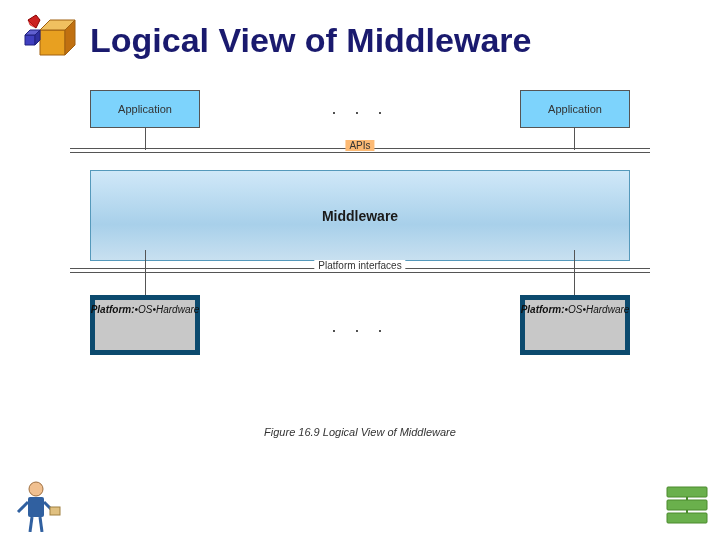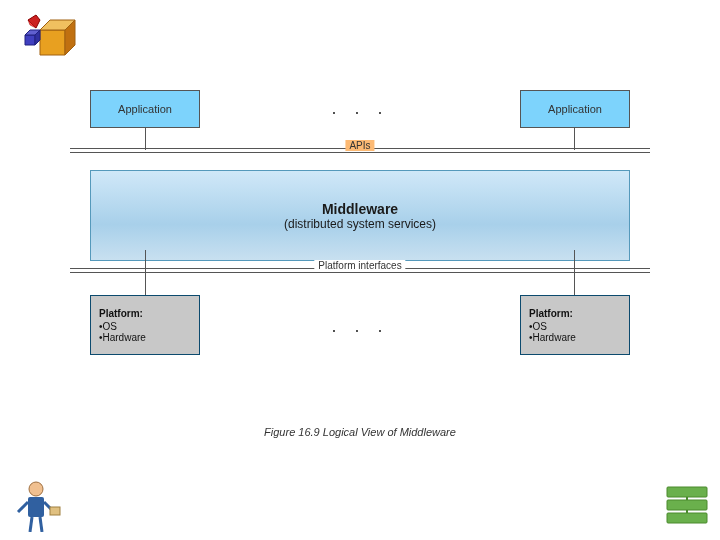--- a/index.html
+++ b/index.html
@@ -158,28 +158,29 @@
       background: white;
       padding: 0 4px;
       white-space: nowrap;
     }
 
     
     .platform-box-left, .platform-box-right {
       position: absolute;
       width: 110px;
       height: 60px;
-      border: 1px solid #0c4a6e;
+      border: 5px solid #0c4a6e;
       background: #c8c8c8;
       display: flex;
-      flex-direction: column;
+      flex-direction: row;
       justify-content: center;
       padding: 4px 8px;
       font-size: 10px;
       color: #111;
+      font-style: italic;
     }
 
     .platform-box-left {
       left: 20px;
       top: 215px;
     }
 
     .platform-box-right {
       right: 20px;
       top: 215px;
@@ -286,20 +287,21 @@
         <polygon points="45,20 55,10 55,35 45,45" fill="#c07010" stroke="#a06010" stroke-width="1"></polygon>
 
         <polygon points="5,25 15,25 15,35 5,35" fill="#4040c0" stroke="#202080" stroke-width="1"></polygon>
         <polygon points="5,25 10,20 20,20 15,25" fill="#6060d0" stroke="#202080" stroke-width="1"></polygon>
         <polygon points="15,25 20,20 20,30 15,35" fill="#3030a0" stroke="#202080" stroke-width="1"></polygon>
 
         <polygon points="8,10 16,5 20,10 16,18" fill="#cc2020" stroke="#880000" stroke-width="1"></polygon>
         <polygon points="8,10 16,18 10,15" fill="#ff4040" stroke="#880000" stroke-width="0.5"></polygon>
       </svg>
     </div>
+    <h1 class="slide-title">Logical View of Middleware</h1>
   </div>
 
   <div class="diagram-area">
 
     <div class="app-box-left">
       <span>Application</span>
     </div>
     <div class="app-box-right">
       <span>Application</span>
     </div>
@@ -310,21 +312,20 @@
     <div class="connector-right-top"></div>
 
     <div class="apis-line-container">
       <span class="apis-label">APIs</span>
       <div class="horizontal-line"></div>
       <div class="horizontal-line-2"></div>
     </div>
 
     <div class="middleware-box">
       <span class="mw-title">Middleware</span>
-      <span class="mw-subtitle">(distributed system services)</span>
     </div>
 
     <div class="platform-line-container">
       <span class="platform-label">Platform interfaces</span>
       <div class="horizontal-line"></div>
       <div class="horizontal-line-2"></div>
     </div>
 
     <div class="connector-left-bottom"></div>
     <div class="connector-right-bottom"></div>

